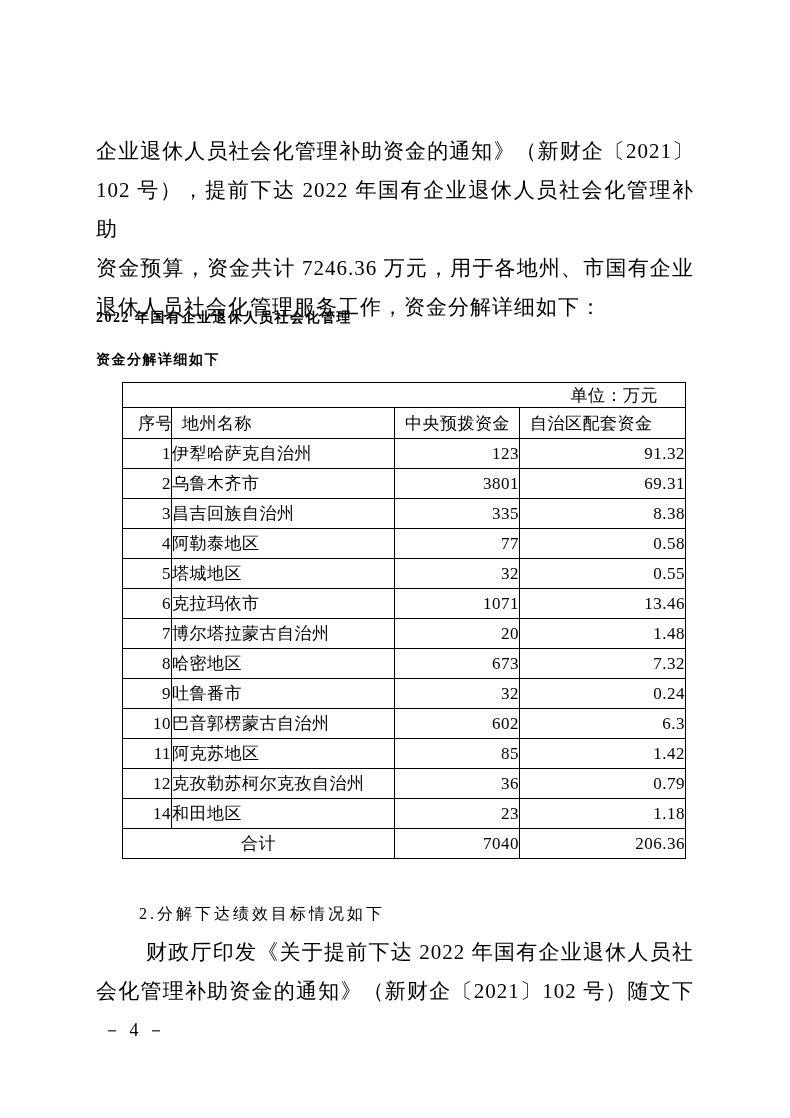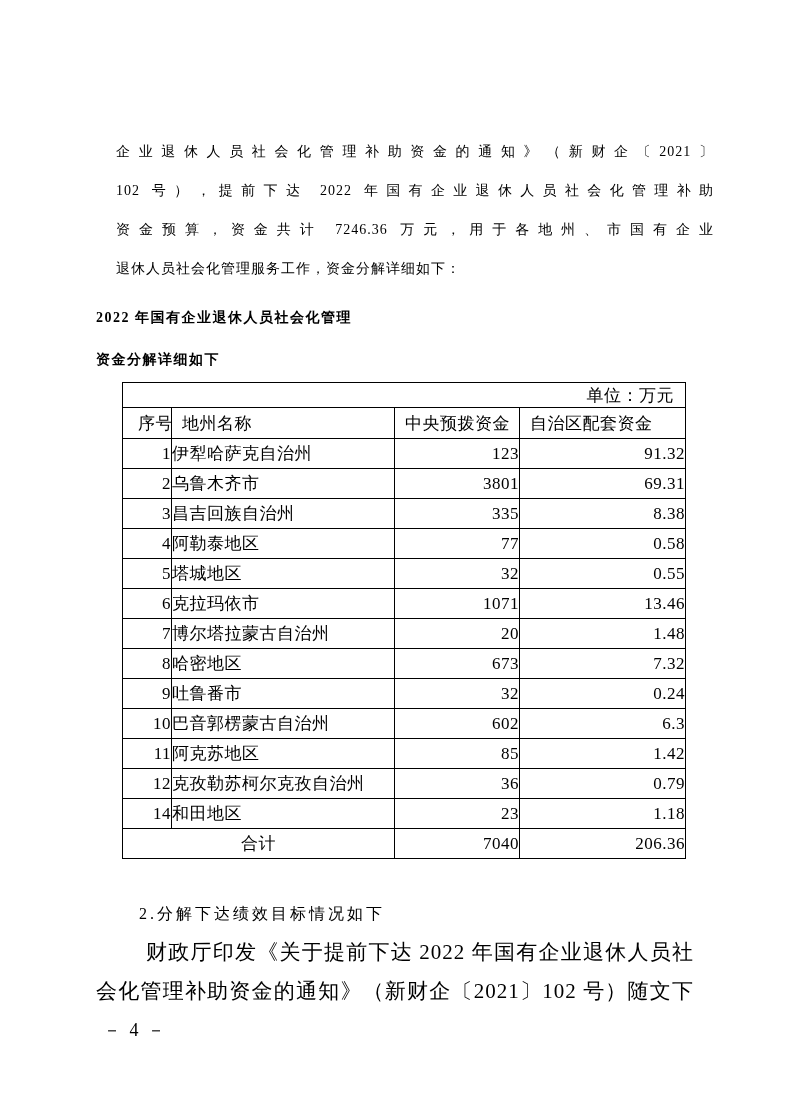--- a/index.html
+++ b/index.html
@@ -7,35 +7,35 @@
     width:790px; height:1118px;
     background:#ffffff;
     color:#000;
     font-family:"Liberation Serif","DejaVu Serif",serif;
     position:relative;
     overflow:hidden;
   }
   .abs { position:absolute; }
 
   
-  .intro { left:96px; top:132px; width:598px; font-size:14px; line-height:39px; letter-spacing:1px;margin-left:20px; }
+  .intro { left:96px; top:132px; width:598px; font-size:21px; line-height:39px; letter-spacing:1px; }
   .jline { text-align:justify; text-align-last:justify; }
 
   
   .tbl-title { left:96px; top:297px; width:598px; text-align:left;
                font-weight:bold; font-size:14px; line-height:42px; letter-spacing:1.5px; }
 
   
   table.alloc {
     left:122px; top:382px; width:563px;
     border-collapse:collapse; table-layout:fixed;
     font-size:17px; letter-spacing:0.5px;
   }
   table.alloc td, table.alloc th { border:1px solid #000; padding:0; overflow:hidden; white-space:nowrap; }
-  tr.unit-row td { height:24px; text-align:right; padding-right:11px; font-size:17px; }
+  tr.unit-row td { height:24px; text-align:right; padding-right:27px; font-size:17px; }
   tr.head-row th { height:30px; font-weight:normal; text-align:left; padding-left:10px; }
   tr.head-row th.c-no { text-align:right; padding-left:15px; }
   td.c-no   { text-align:right; padding-right:9px; height:29px; }
   td.c-name { text-align:left;  padding-left:10px; height:29px; }
   td.c-num  { text-align:right; padding-right:8px; height:29px; }
   tr.total-row td.c-label { text-align:center; height:29px; }
 
   
   .section2 { left:96px; top:894px; width:598px; font-size:21px; line-height:39px; letter-spacing:1px; }
   .s2-heading { font-weight:normal; font-size:16px; letter-spacing:3px; padding-left:43px; }

